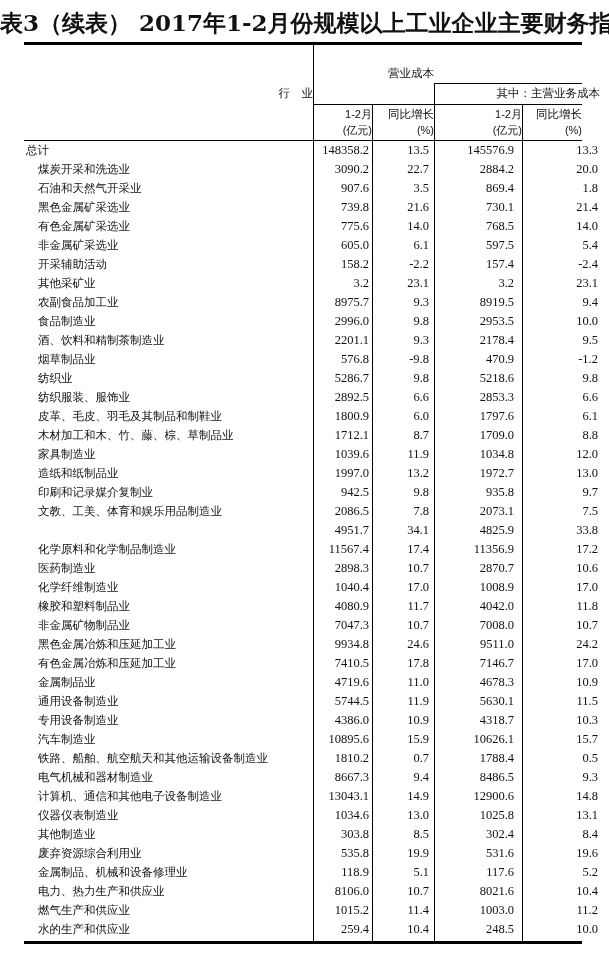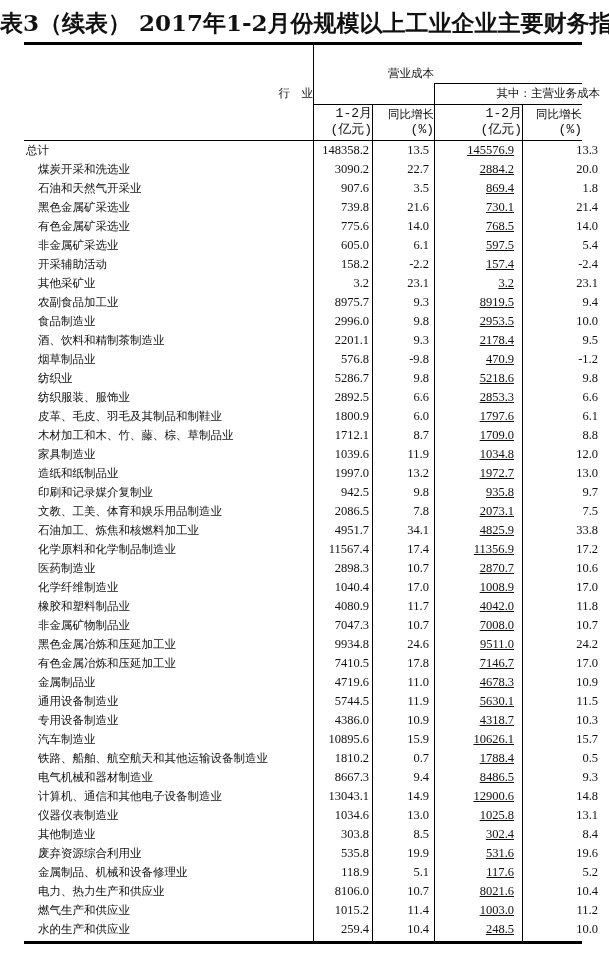--- a/index.html
+++ b/index.html
@@ -7,30 +7,30 @@
          font-family: "DejaVu Sans", sans-serif; color: #111; }
   .title { position: absolute; left: 0; top: 8px; width: 597px; text-align: center;
            font-family: "DejaVu Serif", serif; font-weight: bold; font-size: 23px;
            letter-spacing: 0px; white-space: nowrap; }
   .tbl { position: absolute; left: 24px; top: 42px; width: 558px; }
   .rule-top { position: absolute; left: 0; top: 0; width: 558px; height: 3px; background: #000; }
   .head { position: absolute; left: 0; top: 3px; width: 558px; height: 96px; }
   .vline { position: absolute; width: 1px; background: #000; }
   .hline { position: absolute; height: 1px; background: #000; }
   .hcell { position: absolute; text-align: right; font-size: 11.5px; line-height: 16px; white-space: nowrap; }
-  .hnum { font-family: Liberation Mono, monospace; font-size: 13px; }
+  .hnum { font-family: Liberation Sans, sans-serif; font-size: 11px; }
   .rows { position: absolute; left: 0; top: 99px; width: 558px; }
   .row { position: relative; height: 19px; }
   .cell { position: absolute; top: 0; height: 19px; line-height: 19px; font-size: 11.5px; white-space: nowrap; }
   .name { left: 2px; }
   .name.indent { left: 14px; }
   .num { text-align: right; font-family: "Liberation Serif", serif; font-size: 12.5px; }
   .c1 { left: 289px; width: 56px; }
   .c2 { left: 348px; width: 57px; }
-  .c3 { left: 410px; width: 80px; text-decoration: underline; }
+  .c3 { left: 410px; width: 80px; }
   .c4 { left: 498px; width: 52px; padding-left: 24px; }
   .rule-bottom { position: absolute; left: 0; width: 558px; height: 3px; background: #000; }
 </style>
 </head>
 <body>
 
 <div class="title">表3（续表） 2017年1-2月份规模以上工业企业主要财务指标（分行业）</div>
 
 <div class="tbl">
   <div class="rule-top"></div>
@@ -207,21 +207,20 @@
         <div class="cell num c4">9.7</div>
       </div>
       <div class="row">
         <div class="cell name indent">文教、工美、体育和娱乐用品制造业</div>
         <div class="cell num c1">2086.5</div>
         <div class="cell num c2">7.8</div>
         <div class="cell num c3">2073.1</div>
         <div class="cell num c4">7.5</div>
       </div>
       <div class="row">
-        <div class="cell name indent">石油加工、炼焦和核燃料加工业</div>
         <div class="cell num c1">4951.7</div>
         <div class="cell num c2">34.1</div>
         <div class="cell num c3">4825.9</div>
         <div class="cell num c4">33.8</div>
       </div>
       <div class="row">
         <div class="cell name indent">化学原料和化学制品制造业</div>
         <div class="cell num c1">11567.4</div>
         <div class="cell num c2">17.4</div>
         <div class="cell num c3">11356.9</div>

